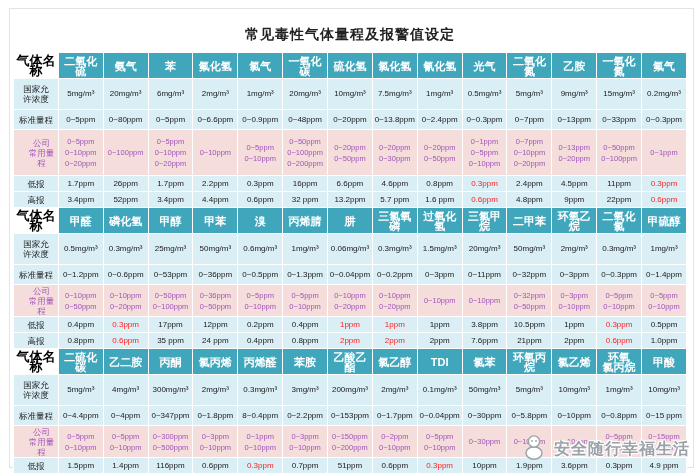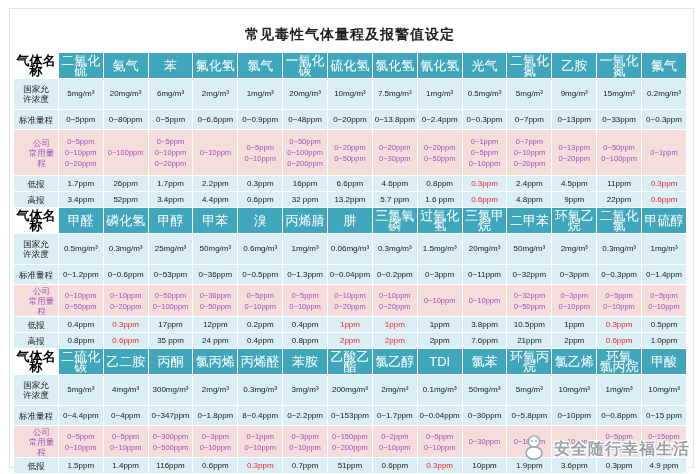--- a/index.html
+++ b/index.html
@@ -14,22 +14,22 @@
   td{border:1px solid #ffffff;text-align:center;vertical-align:middle;
      overflow:hidden;padding:0;}
   
   tr.r-header td{height:25px;}
   tr.r-national td{height:30px;}
   tr.r-standard td{height:19px;}
   tr.r-company td{height:31px;}
   tr.r-company.tall td{height:45px;}
   tr.r-low td, tr.r-high td{height:15px;}
   
-  .gas-cell{background:var(--header_bg,#3fa6bc);color:#fff;font-weight:normal;
-            font-size:13px;line-height:10px;white-space:pre-line;}
+  .gas-cell{background:var(--header_bg,#3fa6bc);color:#fff;font-weight:bold;
+            font-size:11px;line-height:10px;white-space:pre-line;}
   .val-cell{font-size:8px;line-height:10px;}
   .blue{background:var(--row_blue_bg,#d9eef5);color:#1a1a1a;}
   .pink{background:var(--row_pink_bg,#f4dddb);color:var(--purple_text,#a255bb);
         white-space:pre-line;font-size:7.5px;line-height:11px;}
   .red{color:var(--red_text,#ff2222);}
   .label-cell{font-size:8.5px;line-height:10px;white-space:pre-line;}
   .lab-white{background:#fff;color:#000;font-weight:bold;font-size:13px;margin-top:27px;}
   .lab-blue{background:var(--row_blue_bg,#d9eef5);color:#1a1a1a;font-family:Liberation Serif, serif;}
   .lab-pink{background:var(--row_pink_bg,#f4dddb);color:var(--purple_text,#a255bb);padding-left:11px;}
   .watermark{position:absolute;right:10px;bottom:10px;z-index:5;display:flex;

